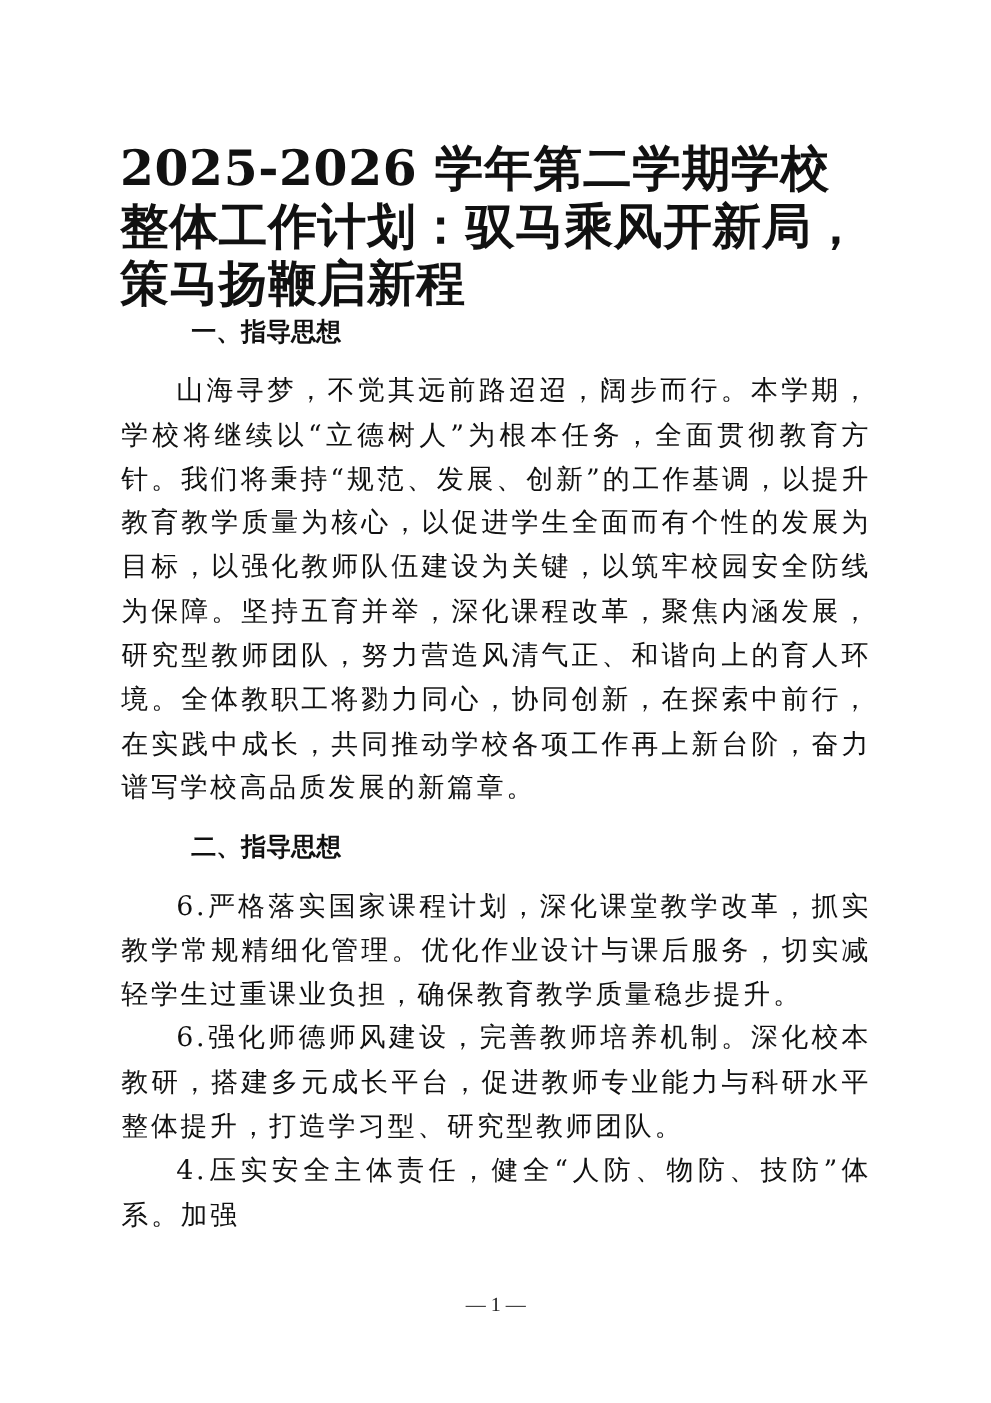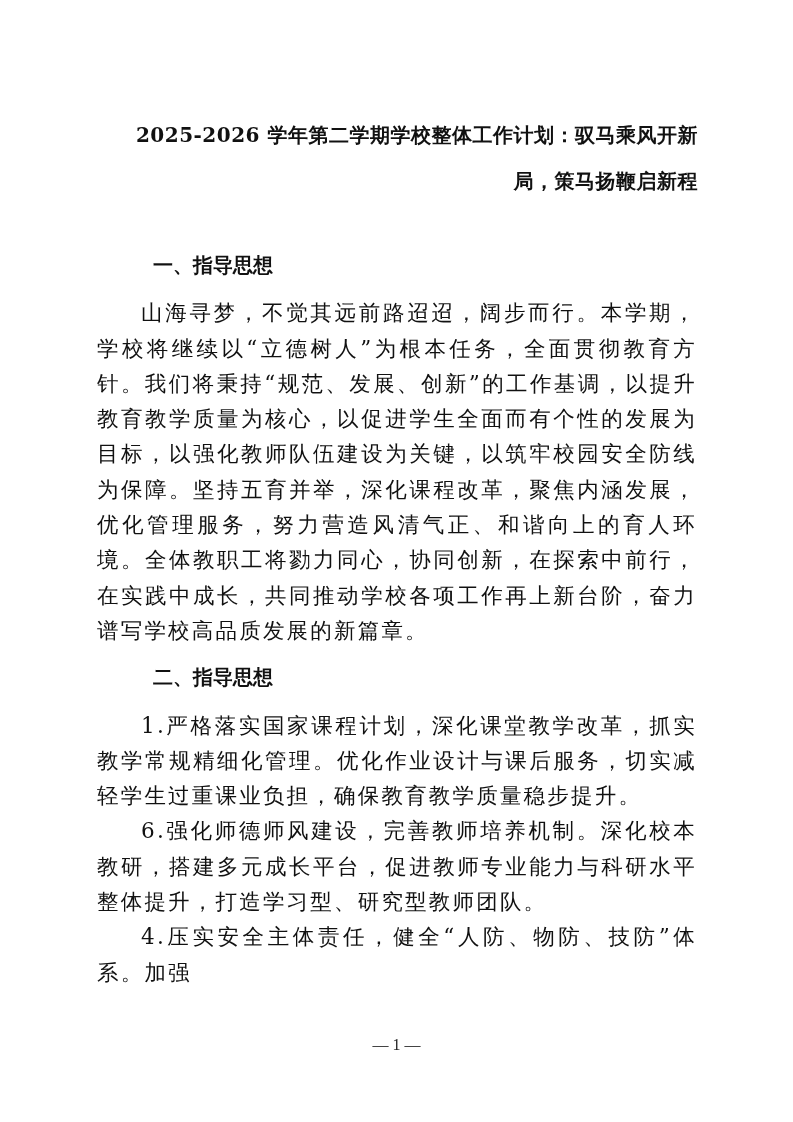--- a/index.html
+++ b/index.html
@@ -1,21 +1,21 @@
 <!DOCTYPE html>
 <html><head>
 <meta charset="utf-8">
 <style>
   html, body { margin: 0; padding: 0; background: #ffffff; }
   body { width: 793px; height: 1122px; position: relative; overflow: hidden; color: #111; }
   .page { position: absolute; left: 0; top: 0; width: 793px; height: 1122px; }
   .title {
     position: absolute; left: 96px; width: 602px; top: 112px;
     font-family: "DejaVu Serif", "Liberation Serif", serif; font-weight: bold;
-    font-size: 20px; line-height: 46px; text-align: right; letter-spacing: 0.5px;
+    font-size: 39px; line-height: 46px; text-align: left; letter-spacing: 0.5px;
   }
   .body {
     position: absolute; left: 97px; width: 600px; top: 236px;
     font-family: "DejaVu Serif", "Liberation Serif", serif;
     font-size: 21.5px; line-height: 35.3px;
   }
   .h {
     font-family: "DejaVu Sans", "Liberation Sans", sans-serif; font-weight: bold;
     font-size: 20px; text-indent: 44px; margin: 12px;
   }
@@ -27,24 +27,24 @@
 </style>
 </head>
 <body>
 
 <div class="page">
   <div class="title">2025-2026 学年第二学期学校整体工作计划：驭马乘风开新局，策马扬鞭启新程</div>
 
   <div class="body">
     <div>
       <p class="h">一、指导思想</p>
-      <p class="p">山海寻梦，不觉其远前路迢迢，阔步而行。本学期，学校将继续以“立德树人”为根本任务，全面贯彻教育方针。我们将秉持“规范、发展、创新”的工作基调，以提升教育教学质量为核心，以促进学生全面而有个性的发展为目标，以强化教师队伍建设为关键，以筑牢校园安全防线为保障。坚持五育并举，深化课程改革，聚焦内涵发展，优化管理服务，努力营造风清气正、和谐向上的育人环境。全体教职工将勠力同心，协同创新，在探索中前行，在实践中成长，共同推动学校各项工作再上新台阶，奋力谱写学校高品质发展的新篇章。</p>
+      <p class="p">山海寻梦，不觉其远前路迢迢，阔步而行。本学期，学校将继续以“立德树人”为根本任务，全面贯彻教育方针。我们将秉持“规范、发展、创新”的工作基调，以提升教育教学质量为核心，以促进学生全面而有个性的发展为目标，以强化教师队伍建设为关键，以筑牢校园安全防线为保障。坚持五育并举，深化课程改革，聚焦内涵发展，研究型教师团队，努力营造风清气正、和谐向上的育人环境。全体教职工将勠力同心，协同创新，在探索中前行，在实践中成长，共同推动学校各项工作再上新台阶，奋力谱写学校高品质发展的新篇章。</p>
     </div>
     <div>
       <p class="h">二、指导思想</p>
-      <p class="p">1.严格落实国家课程计划，深化课堂教学改革，抓实教学常规精细化管理。优化作业设计与课后服务，切实减轻学生过重课业负担，确保教育教学质量稳步提升。</p>
+      <p class="p">6.严格落实国家课程计划，深化课堂教学改革，抓实教学常规精细化管理。优化作业设计与课后服务，切实减轻学生过重课业负担，确保教育教学质量稳步提升。</p>
       <p class="p">6.强化师德师风建设，完善教师培养机制。深化校本教研，搭建多元成长平台，促进教师专业能力与科研水平整体提升，打造学习型、研究型教师团队。</p>
       <p class="p">4.压实安全主体责任，健全“人防、物防、技防”体系。加强</p>
     </div>
   </div>
 
   <div class="footer">— 1 —</div>
 </div>
 
 </body></html>

